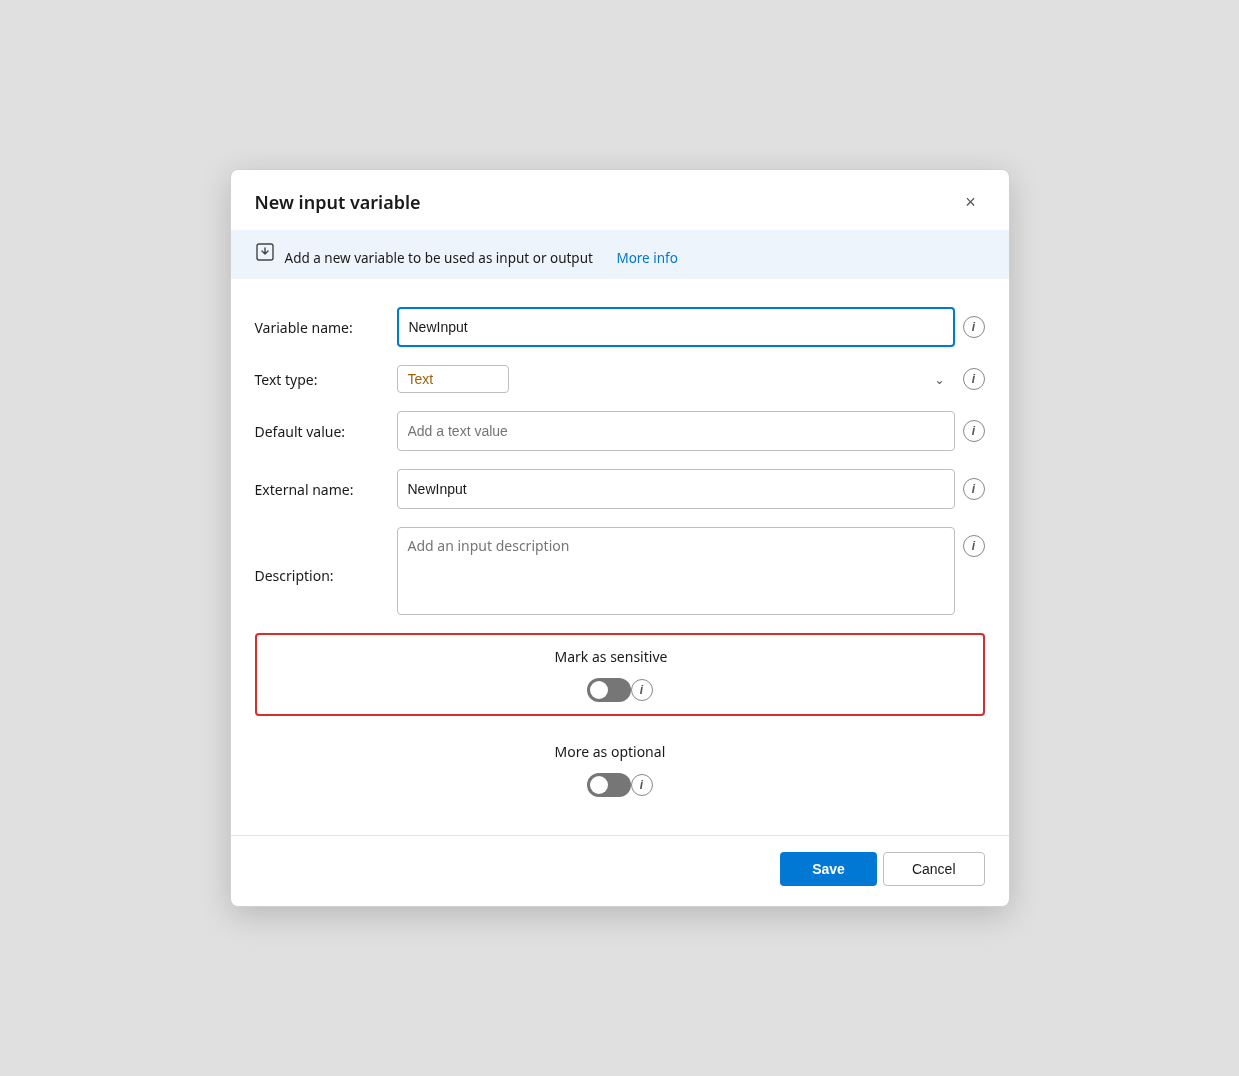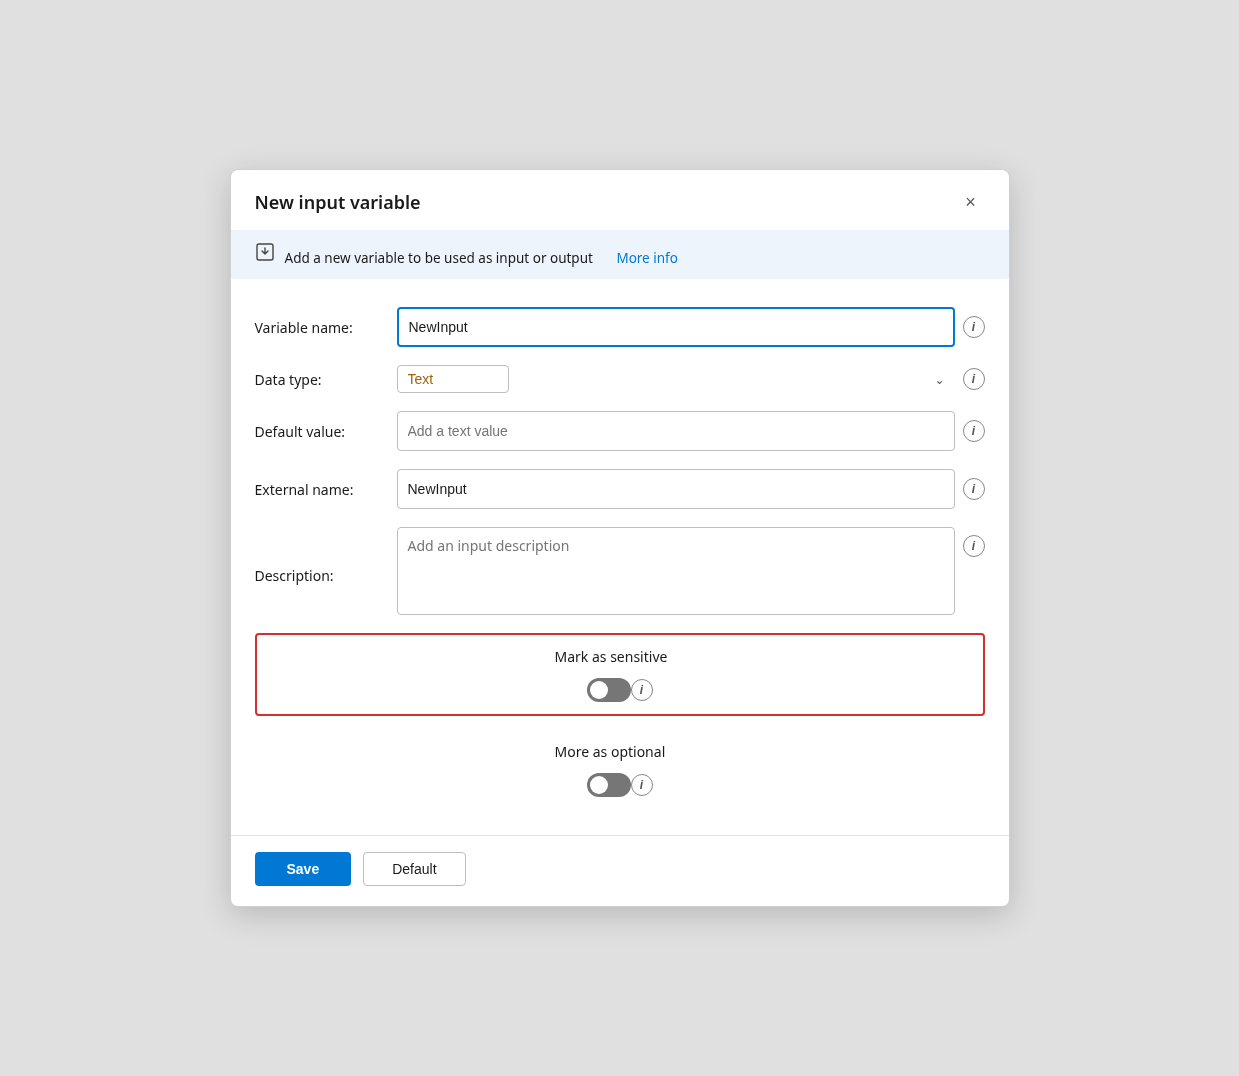--- a/index.html
+++ b/index.html
@@ -204,22 +204,22 @@
       left: 3px;
       transition: left 0.15s;
     }
     .divider {
       height: 1px;
       background: #e5e5e5;
       margin: 8px 0 0 0;
     }
     .dialog-footer {
       display: flex;
-      justify-content: flex-start;
-      gap: 12px;
+      justify-content: flex-end;
+      gap: 6px;
       padding: 16px 24px 20px 24px;
     }
     .btn-save {
       background: #0078d4;
       color: #fff;
       border: none;
       border-radius: 4px;
       padding: 8px 32px;
       font-size: 14px;
       font-weight: 600;
@@ -263,21 +263,21 @@
 
     <div class="form-row">
       <label class="form-label">Variable name:</label>
       <div class="form-control-wrap">
         <input type="text" class="form-input active-border" value="NewInput" style="">
         <button class="info-icon-btn">i</button>
       </div>
     </div>
 
     <div class="form-row">
-      <label class="form-label">Data type:</label>
+      <label class="form-label">Text type:</label>
       <div class="form-control-wrap">
         <div class="select-wrap">
           <select class="form-select">
             <option>Text</option>
             <option>Number</option>
             <option>Boolean</option>
             <option>List</option>
             <option>Datarow</option>
             <option>Custom object</option>
           </select>
@@ -330,16 +330,16 @@
         <button class="info-icon-btn">i</button>
       </div>
     </div>
 
   </div>
 
   <div class="divider"></div>
 
   <div class="dialog-footer">
     <button class="btn-save">Save</button>
-    <button class="btn-cancel">Default</button>
+    <button class="btn-cancel">Cancel</button>
   </div>
 
 </div>
 
 </body></html>

